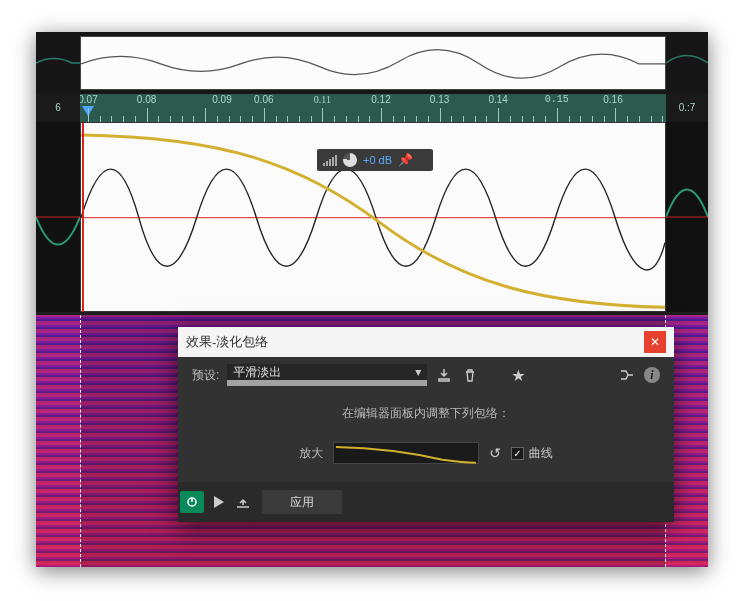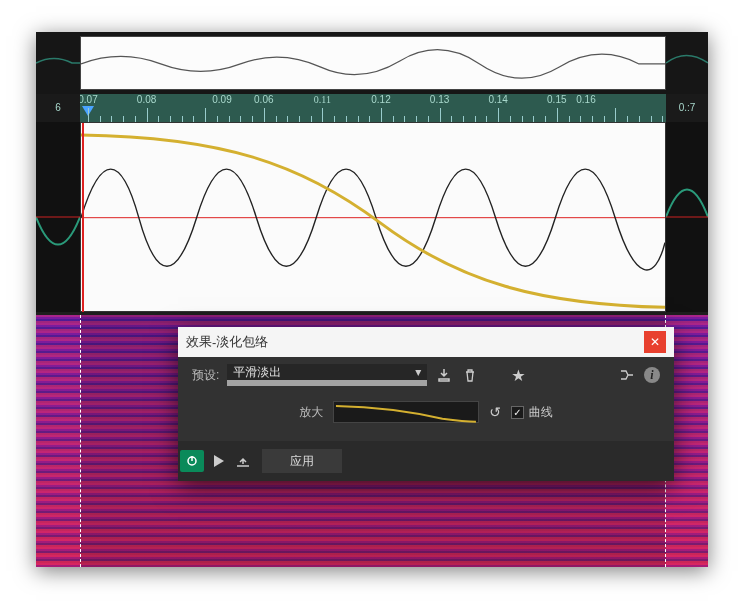--- a/index.html
+++ b/index.html
@@ -123,27 +123,27 @@
       <div class="tick s" style="left: 371.32px;"></div>
       <div class="tick s" style="left: 383.04px;"></div>
       <div class="tick s" style="left: 394.76px;"></div>
       <div class="tick s" style="left: 406.48px;"></div>
       <div class="lbl" style="left: 418.2px;">0.14</div>
       <div class="tick" style="left: 418.2px;"></div>
       <div class="tick s" style="left: 429.92px;"></div>
       <div class="tick s" style="left: 441.64px;"></div>
       <div class="tick s" style="left: 453.36px;"></div>
       <div class="tick s" style="left: 465.08px;"></div>
-      <div class="lbl" style="left: 476.8px;">0.15</div>
+      <div class="lbl" style="left: 476.8px; font-family: Liberation Mono, monospace;">0.15</div>
       <div class="tick" style="left: 476.8px;"></div>
       <div class="tick s" style="left: 488.52px;"></div>
       <div class="tick s" style="left: 500.24px;"></div>
       <div class="tick s" style="left: 511.96px;"></div>
       <div class="tick s" style="left: 523.68px;"></div>
-      <div class="lbl" style="left: 506px;">0.16</div>
+      <div class="lbl" style="left: 533px;">0.16</div>
       <div class="tick" style="left: 535.4px;"></div>
       <div class="tick s" style="left: 547.12px;"></div>
       <div class="tick s" style="left: 558.84px;"></div>
       <div class="tick s" style="left: 570.56px;"></div>
       <div class="tick s" style="left: 582.28px;"></div>
     </div>
 
  <div class="wave-l">
   <svg viewBox="0 0 44 190">
    <path d="M0,95 Q22,150 44,95" stroke="#2a9a7a" fill="none" stroke-width="2"></path>
@@ -156,20 +156,32 @@
    <line x1="0" y1="95" x2="42" y2="95" stroke="#c22" stroke-width="1"></line>
   </svg>
  </div>
  <div class="wave">
   <svg viewBox="0 0 586 190" preserveAspectRatio="none">
    <line x1="0" y1="95" x2="586" y2="95" stroke="#d22" stroke-width="1"></line>
    <path d="M0,95 C20,30 40,30 58,95 C76,160 96,160 116,95 C136,30 156,30 176,95 C196,160 216,160 236,95 C256,30 276,30 296,95 C316,160 336,160 356,95 C376,30 396,30 416,95 C436,160 456,160 476,95 C496,30 516,30 536,95 C556,160 576,160 586,120" stroke="#222" fill="none" stroke-width="1.4"></path>
    <path d="M0,12 C140,14 220,40 300,100 C380,160 460,182 586,185" stroke="#d4b030" fill="none" stroke-width="3"></path>
    <line x1="2" y1="0" x2="2" y2="190" stroke="#d22" stroke-width="2"></line>
   </svg>
+  <div class="hud">
+   <div class="bars">
+          <i style="height:3px"></i>
+          <i style="height:5px"></i>
+          <i style="height:7px"></i>
+          <i style="height:9px"></i>
+          <i style="height:11px"></i>
+        </div>
+   <div class="knob"></div>
+   <span class="db">+0 dB</span>
+   <span class="pin">📌</span>
+  </div>
  </div>
 
  <div class="spec">
   <div class="sel"></div>
  </div>
 
  <div class="dlg">
   <div class="tt">
    <span>效果</span>
    <span> - </span>
@@ -195,20 +207,21 @@
    <span class="sp"></span>
    <span class="ico" style="font-size:16px">★</span>
    <span style="flex:1"></span>
    <span class="ico">
           <svg width="16" height="14" viewBox="0 0 16 14">
             <path d="M2 3h5l2 4h5M2 11h5l2-4" stroke="#ccc" fill="none" stroke-width="1.3"></path>
           </svg>
         </span>
    <span class="ico" style="width:16px;height:16px;border-radius:50%;background:#888;color:#222;font-weight:bold;font-style:italic;font-family:serif">i</span>
   </div>
+  <div class="msg">在编辑器面板内调整下列包络：</div>
   <div class="amp-row">
    <span class="amp-lbl">放大</span>
    <div class="amp-box">
     <svg viewBox="0 0 146 22" preserveAspectRatio="none">
             <path d="M2,4 C50,5 80,10 110,17 C125,19 138,20 144,20" stroke="#d4b030" fill="none" stroke-width="2"></path>
           </svg>
    </div>
    <span class="undo">↺</span>
    <label class="chk">
     <span class="b">✓</span>

